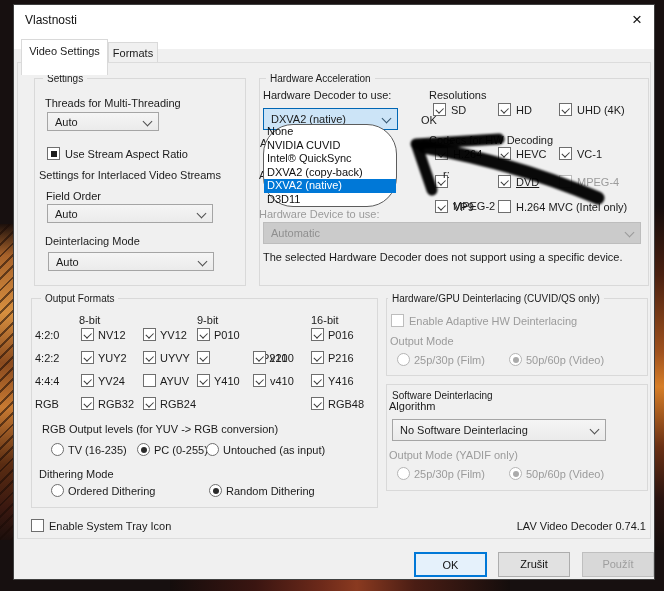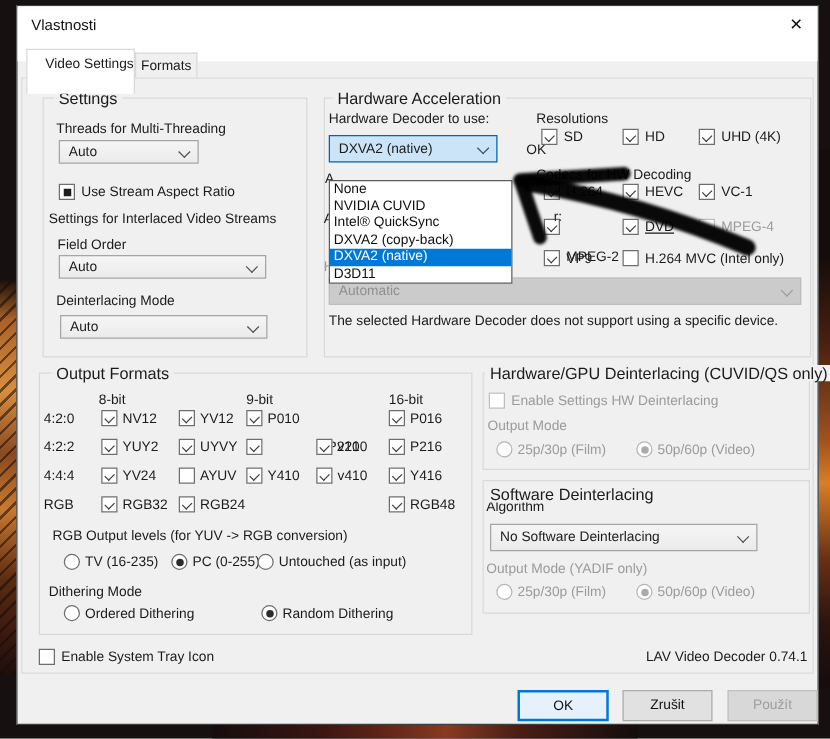--- a/index.html
+++ b/index.html
@@ -17,27 +17,27 @@
 
   #dialog{position:absolute;left:13px;top:4px;width:642px;height:576px;background:#f0f0f0;
           border:1px solid #3f3f3f;box-sizing:border-box;}
   #titlebar{position:absolute;left:0;top:0;width:100%;height:44px;background:#ffffff;}
   #title{position:absolute;left:11px;top:8px;font-size:12px;color:#111;}
   #close{position:absolute;right:5px;top:3px;width:24px;height:24px;text-align:center;line-height:24px;
          font-size:17px;color:#111;cursor:default;}
 
   .tab{position:absolute;box-sizing:border-box;border:1px solid #d9d9d9;border-bottom:none;
        font-size:11px;color:#1b1b1b;text-align:center;}
-  #tab-video{left:7px;top:34px;width:87px;height:36px;background:#fff;z-index:3;line-height:23px;text-align:right;}
+  #tab-video{left:7px;top:34px;width:87px;height:36px;background:#fff;z-index:3;line-height:23px;}
   #tab-formats{left:94px;top:37px;width:50px;height:21px;background:#f0f0f0;line-height:20px;}
   #tabpage{position:absolute;left:3px;top:57px;width:634px;height:477px;border:1px solid #dcdcdc;
            background:#f0f0f0;box-sizing:border-box;}
 
   .gb{position:absolute;border:1px solid #d9d9d9;}
-  .gbt{position:absolute;font-size:13px;background:#f0f0f0;padding:0 4px;color:#1b1b1b;
+  .gbt{position:absolute;font-size:10px;background:#f0f0f0;padding:0 4px;color:#1b1b1b;
        white-space:nowrap;z-index:2;line-height:13px;}
   .lbl{position:absolute;font-size:11px;color:#1b1b1b;white-space:nowrap;line-height:13px;}
   .gray{color:#9b9b9b;}
 
   .cb{position:absolute;width:13px;height:13px;background:#fff;border:1px solid #6e6e6e;box-sizing:border-box;}
   .cb.checked:after{content:"";position:absolute;left:2px;top:2.6px;width:6.4px;height:3.6px;
       border-left:1.6px solid #3c3c3c;border-bottom:1.6px solid #3c3c3c;transform:rotate(-45deg);}
   .cb.indet:after{content:"";position:absolute;left:2.5px;top:2.5px;width:6px;height:6px;background:#1e1e1e;}
   .cb.disabled{border-color:#bdbdbd;}
 
@@ -122,21 +122,21 @@
     <span class="frag" style="left:433px;top:131px;">&gt;</span>
     <span class="frag" style="left:245px;top:164px;">A</span>
     <span class="frag" style="left:429px;top:163px;">r:</span>
 
     <div class="combo tall openfield" style="left:249px;top:103px;width:135px;">
       <span>DXVA2 (native)</span>
       <i class="chev"></i>
     </div>
     <span class="lbl" style="left:407px;top:109px;">OK</span>
 
-    <div class="dd" style="left:249px;top:139px;width:147px;">
+    <div class="dd" style="left:249px;top:119px;width:134px;border-radius:30px;">
       <div class="it">None</div>
       <div class="it">NVIDIA CUVID</div>
       <div class="it">Intel® QuickSync</div>
       <div class="it">DXVA2 (copy-back)</div>
       <div class="it sel">DXVA2 (native)</div>
       <div class="it">D3D11</div>
     </div>
 
     <span class="lbl" style="left:415px;top:84px;">Resolutions</span>
     <span class="cb checked" style="left:419px;top:98px;"></span>
@@ -229,21 +229,21 @@
 
     <span class="lbl" style="left:25px;top:463px;">Dithering Mode</span>
     <span class="radio" style="left:37px;top:479px;"></span>
     <span class="lbl" style="left:54px;top:480px;">Ordered Dithering</span>
     <span class="radio selected" style="left:195px;top:479px;"></span>
     <span class="lbl" style="left:212px;top:480px;">Random Dithering</span>
 
     <div class="gb" style="left:372px;top:293px;width:260px;height:76px;"></div>
     <span class="gbt" style="left:374px;top:287px;">Hardware/GPU Deinterlacing (CUVID/QS only)</span>
     <span class="cb disabled" style="left:377px;top:309px;"></span>
-    <span class="lbl gray" style="left:395px;top:310px;">Enable Settings HW Deinterlacing</span>
+    <span class="lbl gray" style="left:395px;top:310px;">Enable Adaptive HW Deinterlacing</span>
     <span class="lbl gray" style="left:376px;top:330px;text-align:right;">Output Mode</span>
     <span class="radio disabled" style="left:383px;top:348px;"></span>
     <span class="lbl gray" style="left:400px;top:349px;">25p/30p (Film)</span>
     <span class="radio selected disabled" style="left:495px;top:348px;"></span>
     <span class="lbl gray" style="left:512px;top:349px;">50p/60p (Video)</span>
 
     <div class="gb" style="left:372px;top:379px;width:260px;height:105px;"></div>
     <span class="gbt" style="left:374px;top:384px;">Software Deinterlacing</span>
     <span class="lbl" style="left:375px;top:395px;">Algorithm</span>
     <div class="combo tall" style="left:378px;top:414px;width:214px;">

